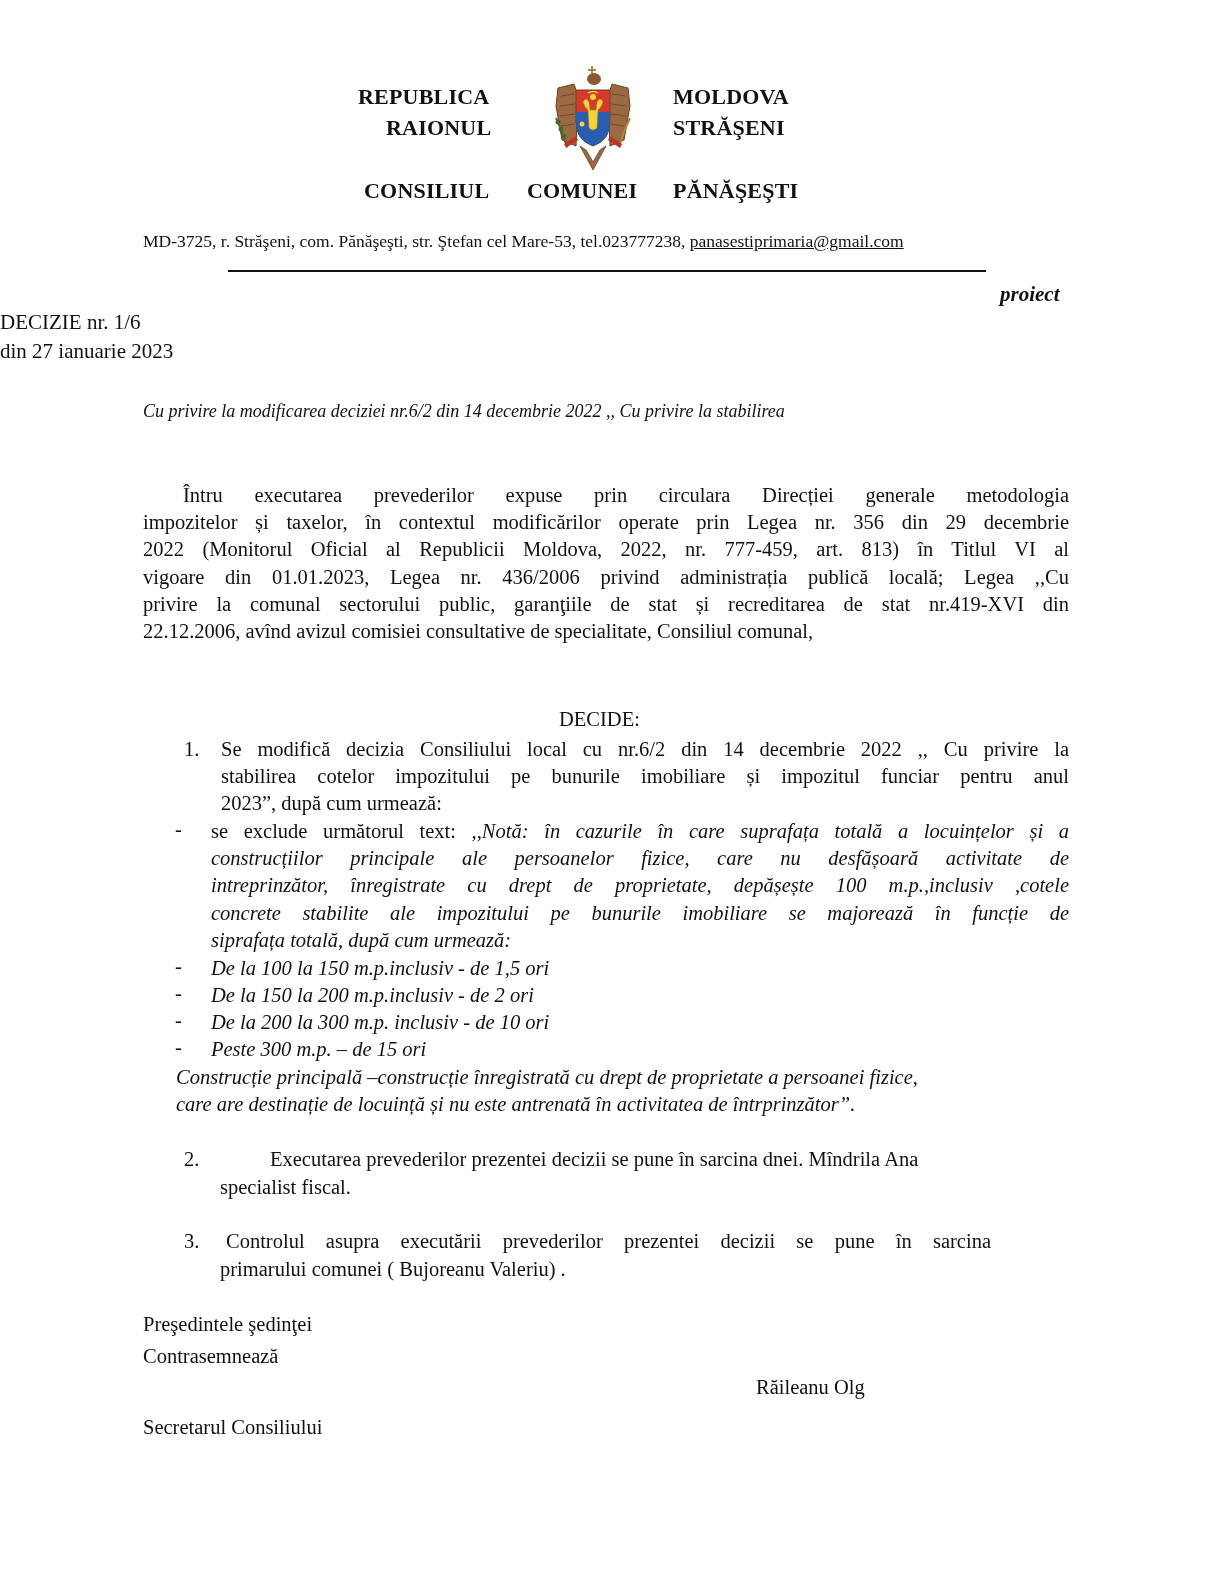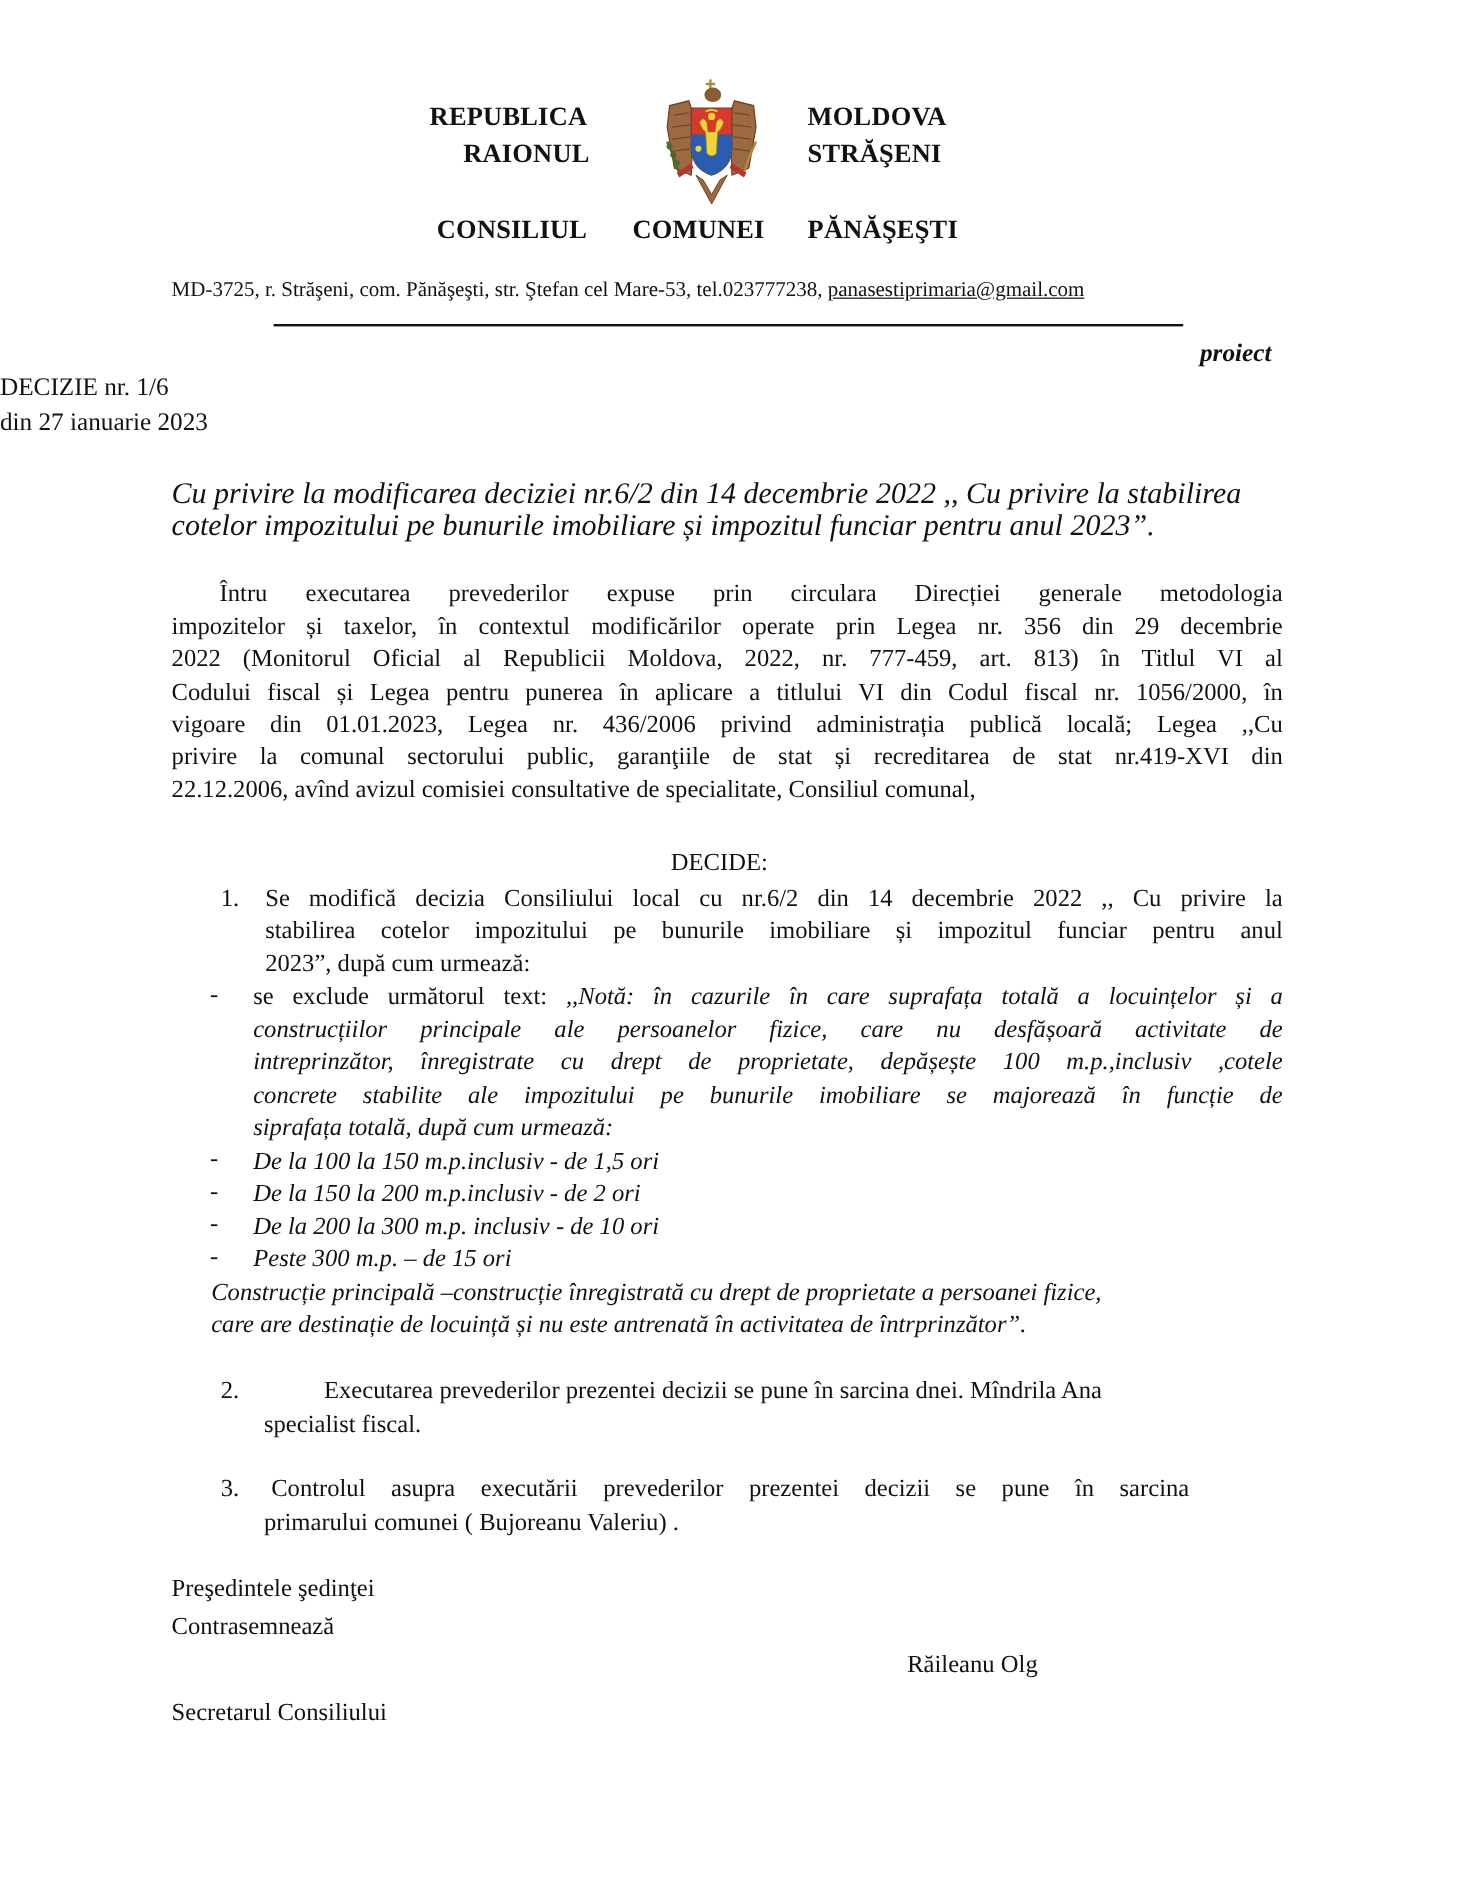--- a/index.html
+++ b/index.html
@@ -74,30 +74,28 @@
 </div>
 <div class="rule"></div>
 
 <div class="abs it" style="left:1000px; top:282px; font-size:21px; font-weight:bold;">proiect</div>
 
 <div class="abs" style="left:0; width:1212px; top:308px; text-align:left; font-weight:normal; font-size:21px; line-height:29px;">
   <div>DECIZIE nr. 1/6</div>
   <div>din 27 ianuarie 2023</div>
 </div>
 
-<div class="abs it t" style="left:143px; top:398px; font-size:25px;">
+<div class="abs it t" style="left:143px; top:398px; font-size:18px;">
   <div>Cu  privire  la   modificarea deciziei nr.6/2 din 14 decembrie 2022 ,, Cu privire la stabilirea</div>
-  <div>cotelor impozitului pe bunurile imobiliare și impozitul funciar pentru anul  2023”.</div>
 </div>
 
 <div class="t" style="position:absolute; left:143px; top:482px; width:926px;">
   <span class="justline" style="padding-left:40px;">Întru executarea prevederilor expuse prin circulara Direcției generale metodologia</span>
   <span class="justline">impozitelor și taxelor, în contextul modificărilor operate prin Legea nr. 356 din 29 decembrie</span>
   <span class="justline">2022 (Monitorul Oficial al Republicii Moldova, 2022, nr. 777-459, art. 813) în Titlul VI al</span>
-  <span class="justline">Codului fiscal și Legea pentru punerea în aplicare a titlului VI din Codul fiscal nr. 1056/2000, în</span>
   <span class="justline">vigoare din 01.01.2023, Legea  nr. 436/2006 privind administrația publică locală; Legea ,,Cu</span>
   <span class="justline">privire la comunal sectorului public, garanţiile  de  stat  și recreditarea  de  stat  nr.419-XVI  din</span>
   <span class="justline lastline">22.12.2006, avînd  avizul comisiei  consultative  de  specialitate, Consiliul comunal,</span>
 </div>
 
 <div class="abs t" style="left:559px; top:706px;">DECIDE:</div>
 
 <div class="abs t" style="left:184px; top:736px;">1.</div>
 <div class="t" style="position:absolute; left:221px; top:736px; width:848px;">
   <span class="justline">Se modifică decizia Consiliului local cu nr.6/2 din 14 decembrie 2022 ,, Cu privire la</span>

